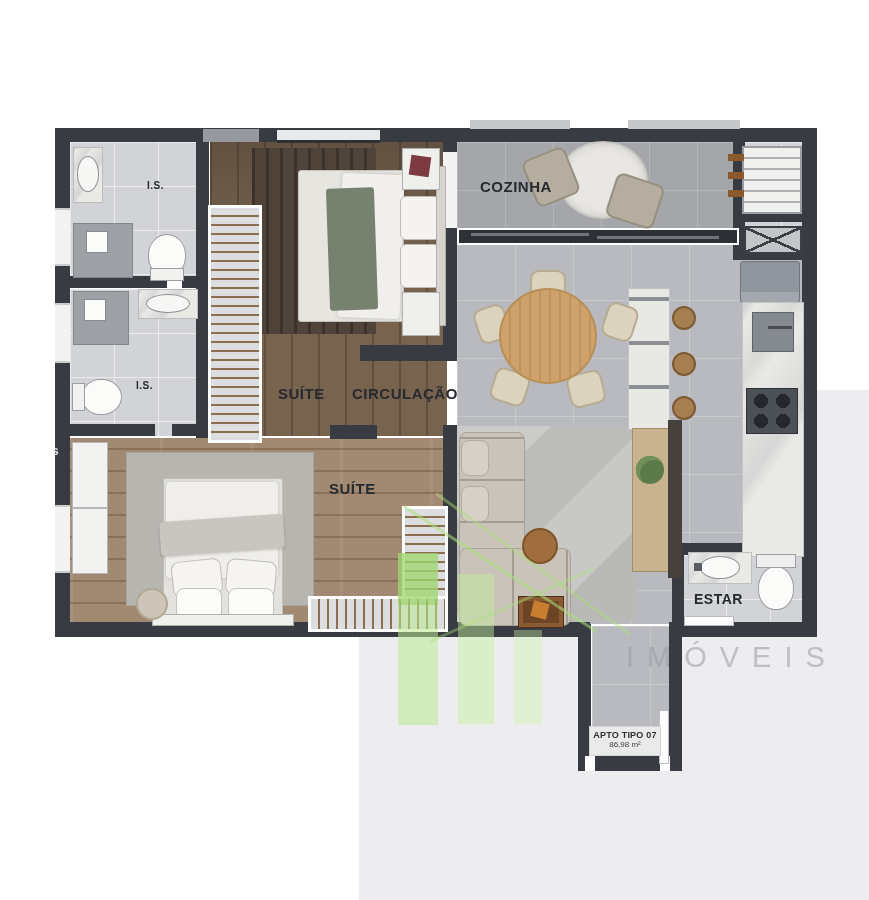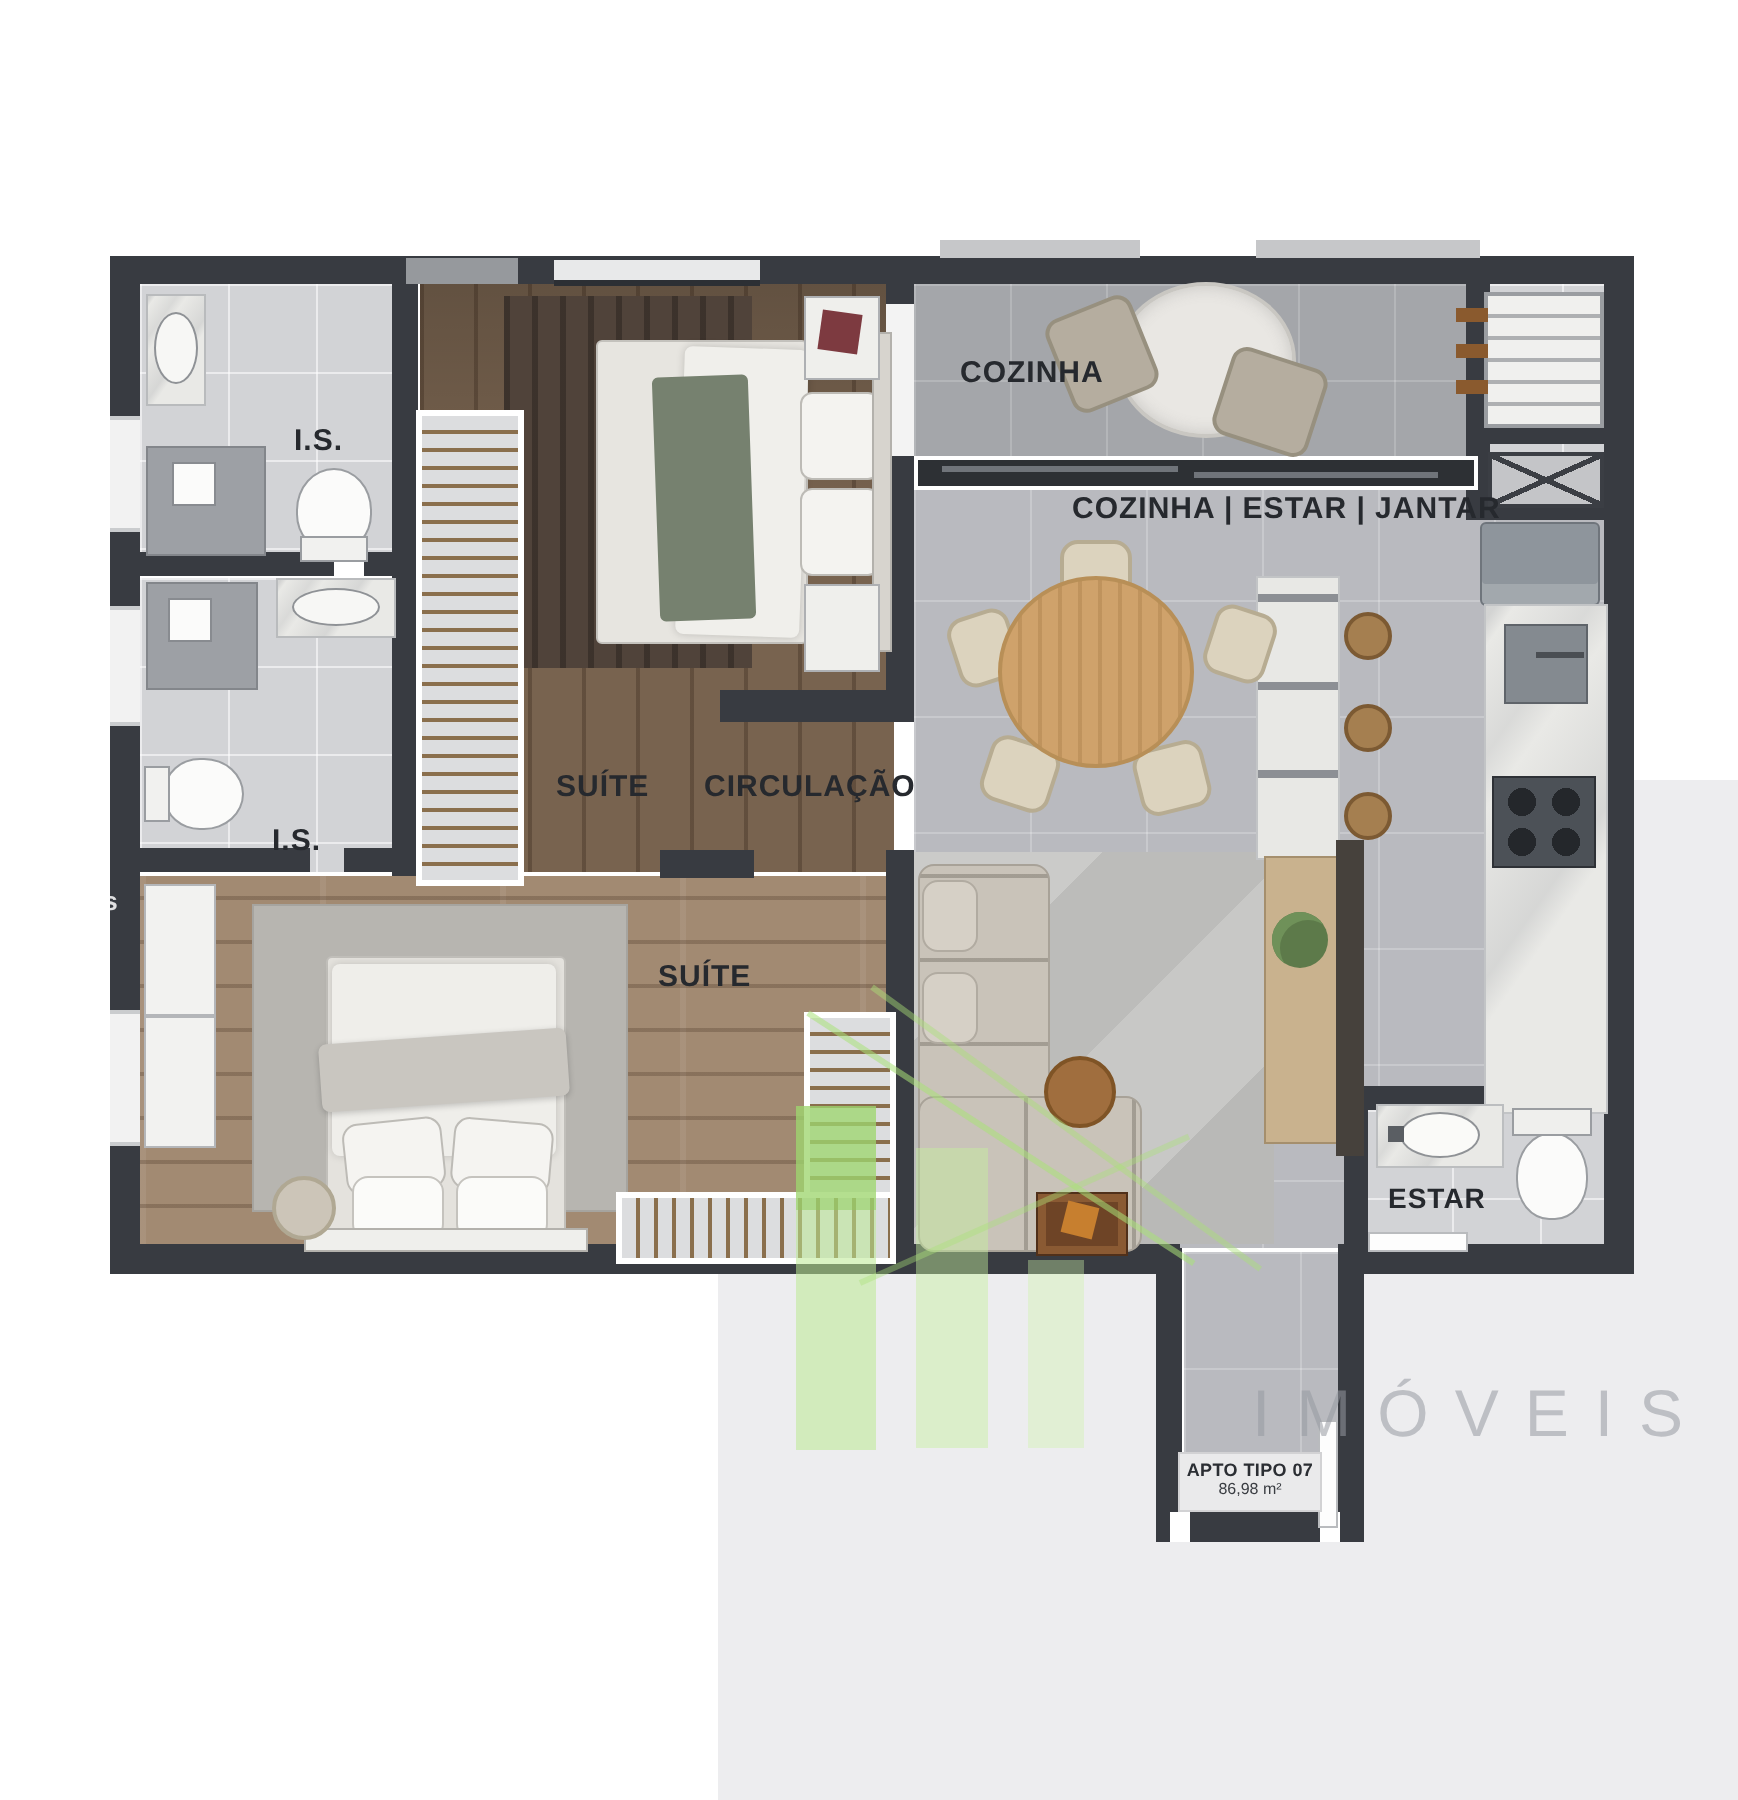--- a/index.html
+++ b/index.html
@@ -1,21 +1,21 @@
 <!DOCTYPE html>
 <html><head>
 <meta charset="utf-8">
 <style>
   html,body{margin:0;padding:0;background:#ffffff;}
   #canvas{position:relative;width:869px;height:900px;background:#ffffff;overflow:hidden;
           font-family:"Liberation Sans","DejaVu Sans",sans-serif;}
   .abs{position:absolute;}
   .wall{background:#383b41;}
   .lbl{position:absolute;font-weight:bold;color:#26292e;letter-spacing:.5px;white-space:nowrap;}
-  .fs15{font-size:15px;} .fs13{font-size:15px;margin-top:32px;} .fs14{font-size:14px;}
+  .fs15{font-size:15px;} .fs13{font-size:10px;} .fs14{font-size:14px;}
   
   .tile-bath{background:#d2d3d6;
     background-image:linear-gradient(rgba(255,255,255,.55) 1px,transparent 1px),
                      linear-gradient(90deg,rgba(255,255,255,.55) 1px,transparent 1px);
     background-size:44px 44px;border:2px solid #fff;}
   .wood-dark{background:#78634f;
     background-image:repeating-linear-gradient(90deg,rgba(40,25,15,.28) 0 2px,transparent 2px 27px),
                      linear-gradient(180deg,rgba(0,0,0,.18),rgba(0,0,0,0) 40%);
     border:2px solid #fff;}
   .wood-light{background:#a28a72;
@@ -199,22 +199,21 @@
   <div class="green" style="left:398px;top:553px;width:40px;height:52px;background:rgba(142,203,92,.5);"></div>
   <div class="green" style="left:458px;top:574px;width:36px;height:150px;background:rgba(198,240,158,.45);"></div>
   <div class="green" style="left:514px;top:630px;width:28px;height:94px;background:rgba(205,242,168,.38);"></div>
   <div class="green" style="left:404px;top:505px;width:230px;height:3px;background:rgba(170,225,120,.55);transform:rotate(33deg);transform-origin:left center;"></div>
   <div class="green" style="left:436px;top:492px;width:240px;height:3px;background:rgba(170,225,120,.45);transform:rotate(36deg);transform-origin:left center;"></div>
   <div class="green" style="left:430px;top:640px;width:180px;height:3px;background:rgba(170,225,120,.4);transform:rotate(-24deg);transform-origin:left center;"></div>
 
   <div class="lbl fs13" style="left:147px;top:180px;">I.S.</div>
   <div class="lbl fs13" style="left:136px;top:380px;">I.S.</div>
   <div class="lbl fs15" style="left:480px;top:178px;">COZINHA</div>
-  <div class="lbl fs15" style="left:536px;top:246px;">COZINHA | ESTAR | JANTAR</div>
   <div class="lbl fs15" style="left:278px;top:385px;">SUÍTE</div>
   <div class="lbl fs15" style="left:352px;top:385px;">CIRCULAÇÃO</div>
   <div class="lbl fs15" style="left:329px;top:480px;">SUÍTE</div>
   <div class="lbl fs14" style="left:694px;top:591px;">ESTAR</div>
 
-  <div class="wm" style="left:626px;top:688px;font-size:33px;font-weight:400;letter-spacing:13px;color:rgba(150,153,161,.55);">IMÓVEIS</div>
+  <div class="wm" style="left:626px;top:641px;font-size:29px;font-weight:400;letter-spacing:13px;color:rgba(150,153,161,.55);">IMÓVEIS</div>
   <div class="wm" style="left:48px;top:443px;font-size:13px;color:rgba(255,255,255,.85);">is</div>
 
 </div>
 
 </body></html>

